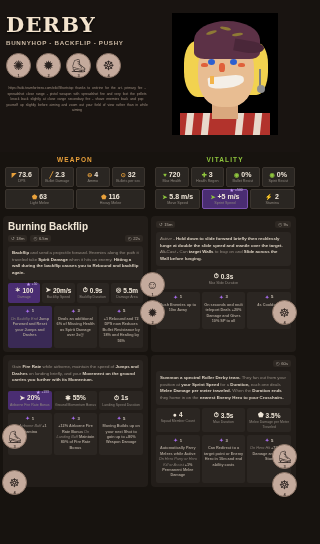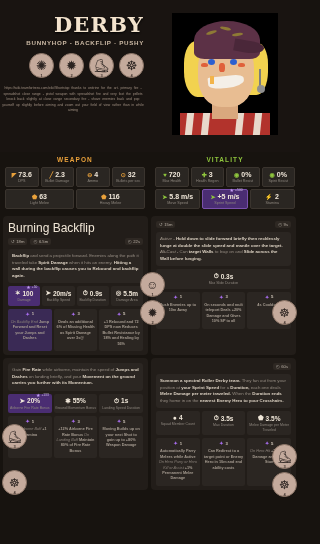--- a/index.html
+++ b/index.html
@@ -13,21 +13,21 @@
 
   
   .hero-header {
     position: relative;
     height: 152px;
     background: #191411;
     display: flex;
   }
   .hero-left {
     width: 150px; padding: 14px 6px 0 6px;
-    display: flex; flex-direction: column; align-items: flex-end;
+    display: flex; flex-direction: column; align-items: flex-start;
   }
   .hero-title {
     font-family: "DejaVu Serif", serif;
     font-weight: bold;
     font-size: 21px;
     letter-spacing: 1.2px;
     color: #f3e3cd;
     line-height: 21px;
     text-align: center;
     text-shadow: 0 1px 2px #000;
@@ -126,21 +126,21 @@
   }
   .stat-badge .star { color: #c69ef5; font-size: 5px; }
 
   
   .cards { display: flex; flex-wrap: wrap; padding: 2px 3px; gap: 3px; }
   .card {
     width: 145px; background: #221d19; border-radius: 4px;
     padding: 5px 5px 4px 5px; position: relative; overflow: hidden;
   }
   .card-title {
-    font-size: 12px; font-weight: normal; color: #f0e6d6; margin-bottom: 3px;
+    font-size: 10px; font-weight: bold; color: #f0e6d6; margin-bottom: 3px;
   }
   .card-meta { display: flex; align-items: center; gap: 3px; margin-bottom: 4px; }
   .pill {
     background: #2e2823; border-radius: 2px; padding: 1px 3px;
     font-size: 4.2px; color: #b9b0a5; display: flex; align-items: center; gap: 1.5px;
   }
   .pill.right { margin-left: auto; }
   .pill .gl { font-size: 4.5px; color: #9b948c; }
   .card-desc {
     background: #2b2622; border-radius: 3px; padding: 4px 4px;

